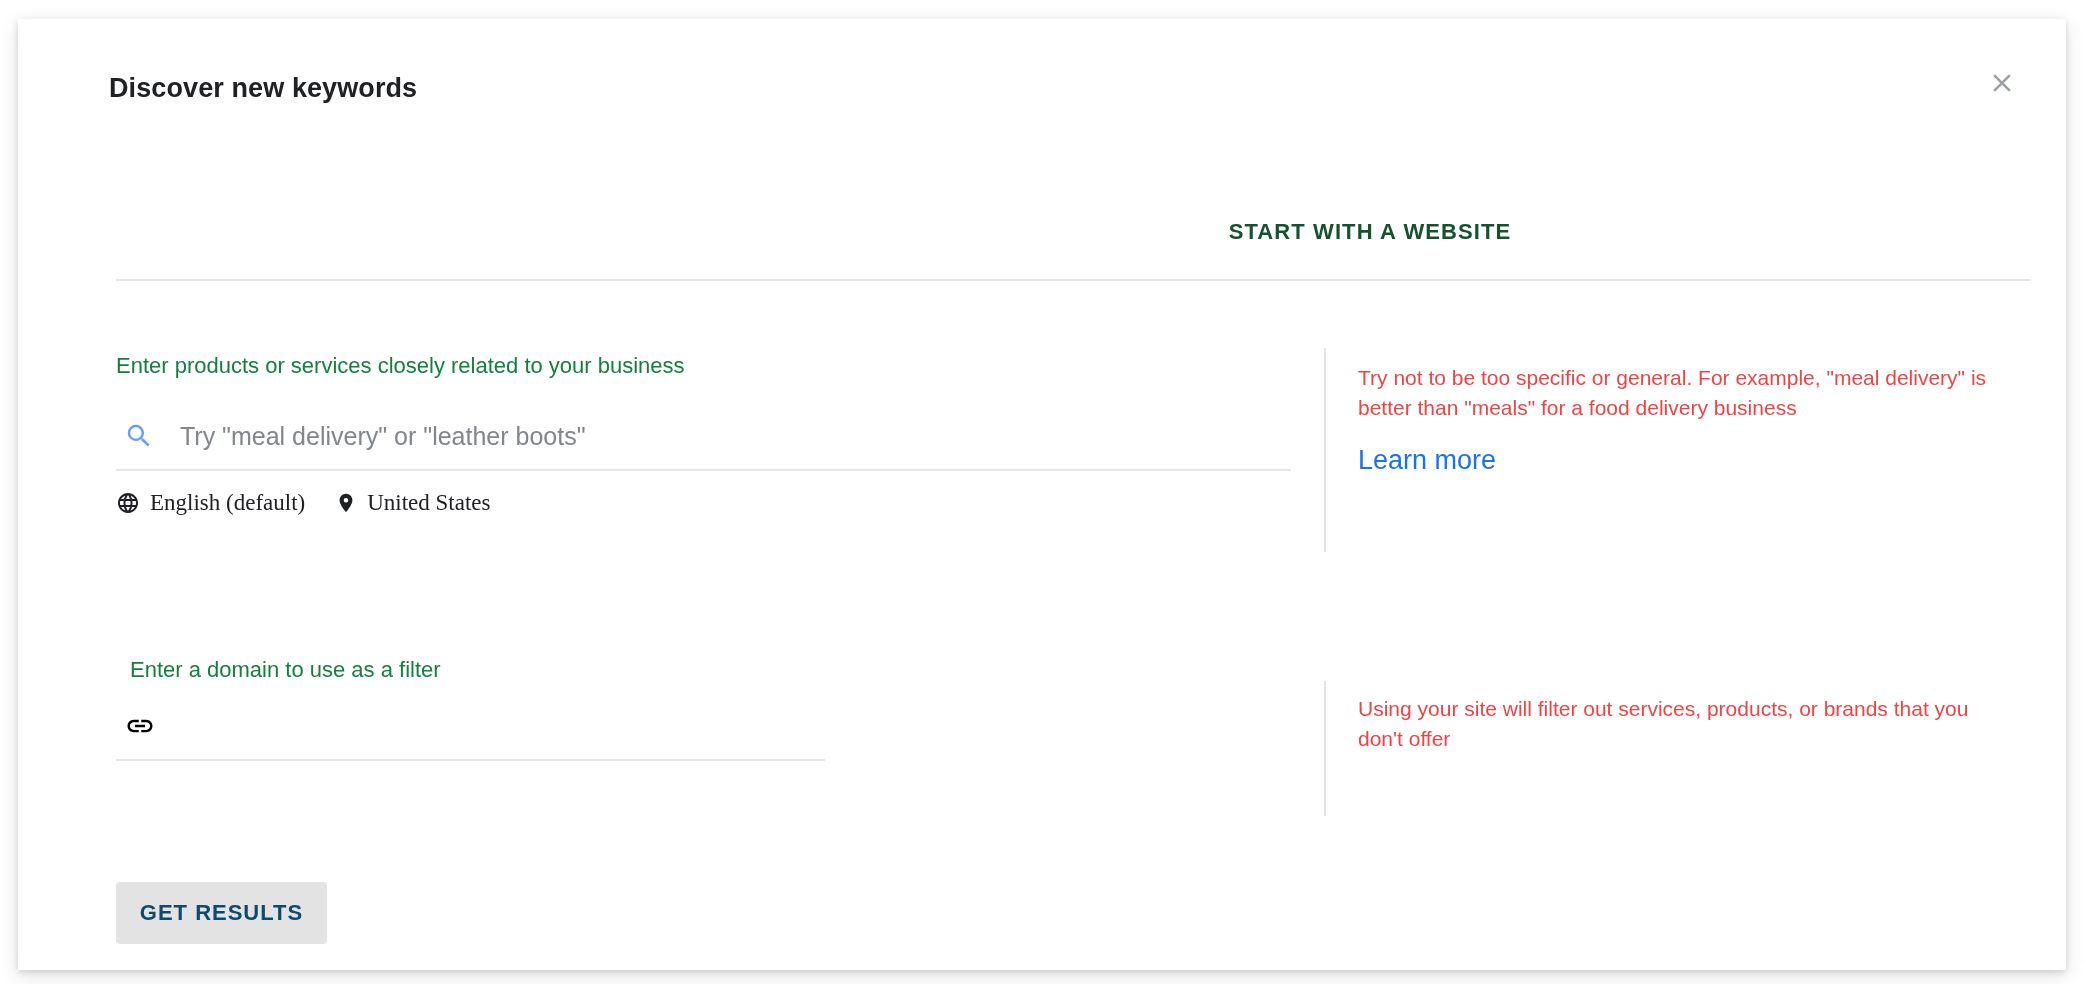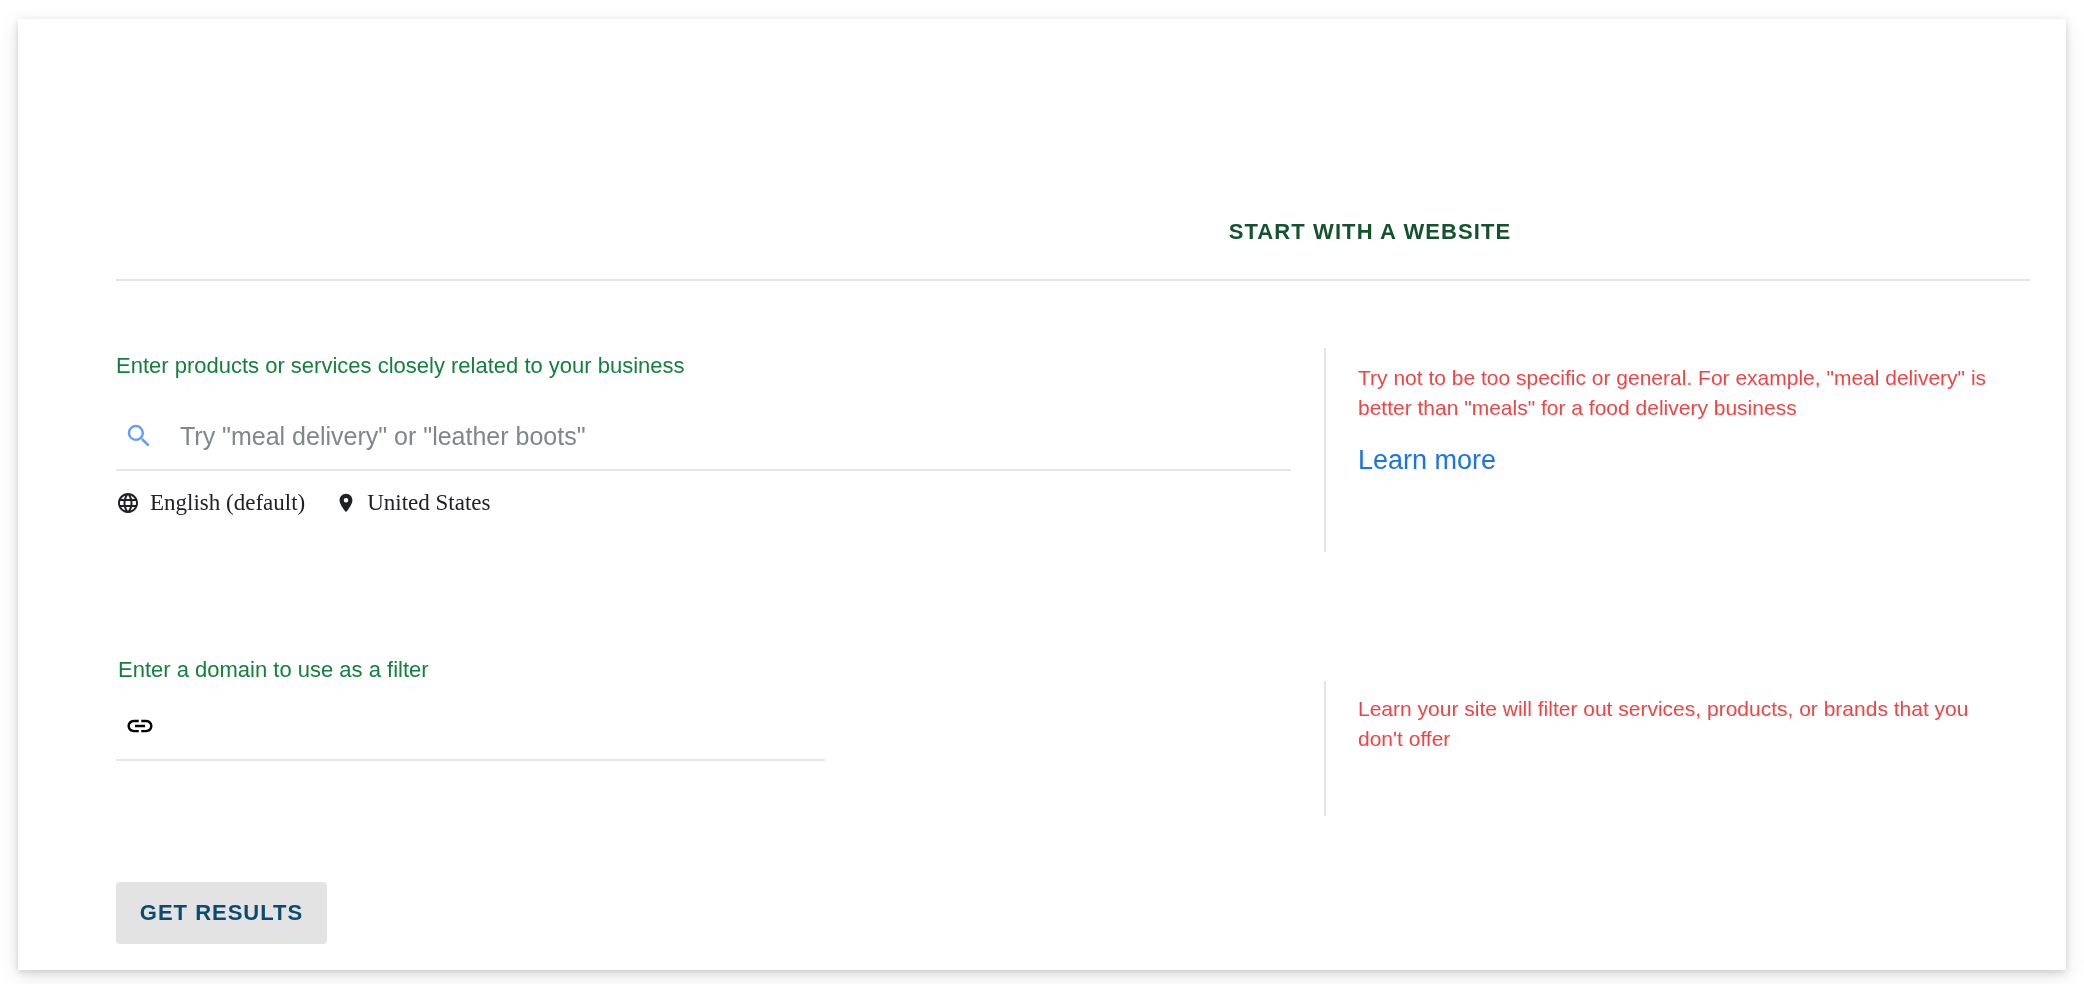--- a/index.html
+++ b/index.html
@@ -108,21 +108,21 @@
   .v-divider-1 { left: 1306px; top: 67px; width: 2px; background: #e3e4e6; height: 204px; }
   .v-divider-2 { left: 1306px; top: 400px; width: 2px; background: #e3e4e6; height: 135px; }
 
   .section-label {
     position: absolute;
     font-size: 22px;
     color: #15803d;
     white-space: nowrap;
   }
   .label-keywords { left: 98px; top: 72px; }
-  .label-domain  { left: 100px; top: 376px; }
+  .label-domain  { left: 112px; top: 376px; }
 
   
   .field-row {
     position: absolute;
     display: flex;
     align-items: center;
     box-sizing: border-box;
   }
   .field-keywords {
     left: 98px;
@@ -231,20 +231,30 @@
     align-items: center;
     justify-content: center;
     cursor: default;
   }
 </style>
 </head>
 <body>
 
 <div class="dialog-card">
 
+  <div class="dialog-header">
+    <div class="dialog-title">Discover new keywords</div>
+    <div class="close-button">
+      <span>
+        <svg width="30" height="30" viewBox="0 0 24 24">
+          <path d="M19 6.41L17.59 5 12 10.59 6.41 5 5 6.41 10.59 12 5 17.59 6.41 19 12 13.41 17.59 19 19 17.59 13.41 12z" fill="#9aa0a6"></path>
+        </svg>
+      </span>
+    </div>
+  </div>
 
   <div class="tab-bar">
     <div class="tab tab-website">
       <span>START WITH A WEBSITE</span>
     </div>
   </div>
 
   <div class="body-area">
 
     <div class="v-divider v-divider-1"></div>
@@ -289,21 +299,21 @@
 
     <div class="field-row field-domain">
       <span class="field-icon domain-icon">
         <svg width="30" height="30" viewBox="0 0 24 24">
           <path d="M3.9 12c0-1.71 1.39-3.1 3.1-3.1h4V7H7c-2.76 0-5 2.24-5 5s2.24 5 5 5h4v-1.9H7c-1.71 0-3.1-1.39-3.1-3.1zM8 13h8v-2H8v2zm9-6h-4v1.9h4c1.71 0 3.1 1.39 3.1 3.1s-1.39 3.1-3.1 3.1h-4V17h4c2.76 0 5-2.24 5-5s-2.24-5-5-5z" fill="#000000"></path>
         </svg>
       </span>
     </div>
 
     <div class="help-panel help-panel-2">
-      <p class="help-text">Learn your site will filter out services, products, or brands that you don't offer</p>
+      <p class="help-text">Using your site will filter out services, products, or brands that you don't offer</p>
     </div>
 
   </div>
 
   <button class="submit-button">
     <span>GET RESULTS</span>
   </button>
 
 </div>
 

